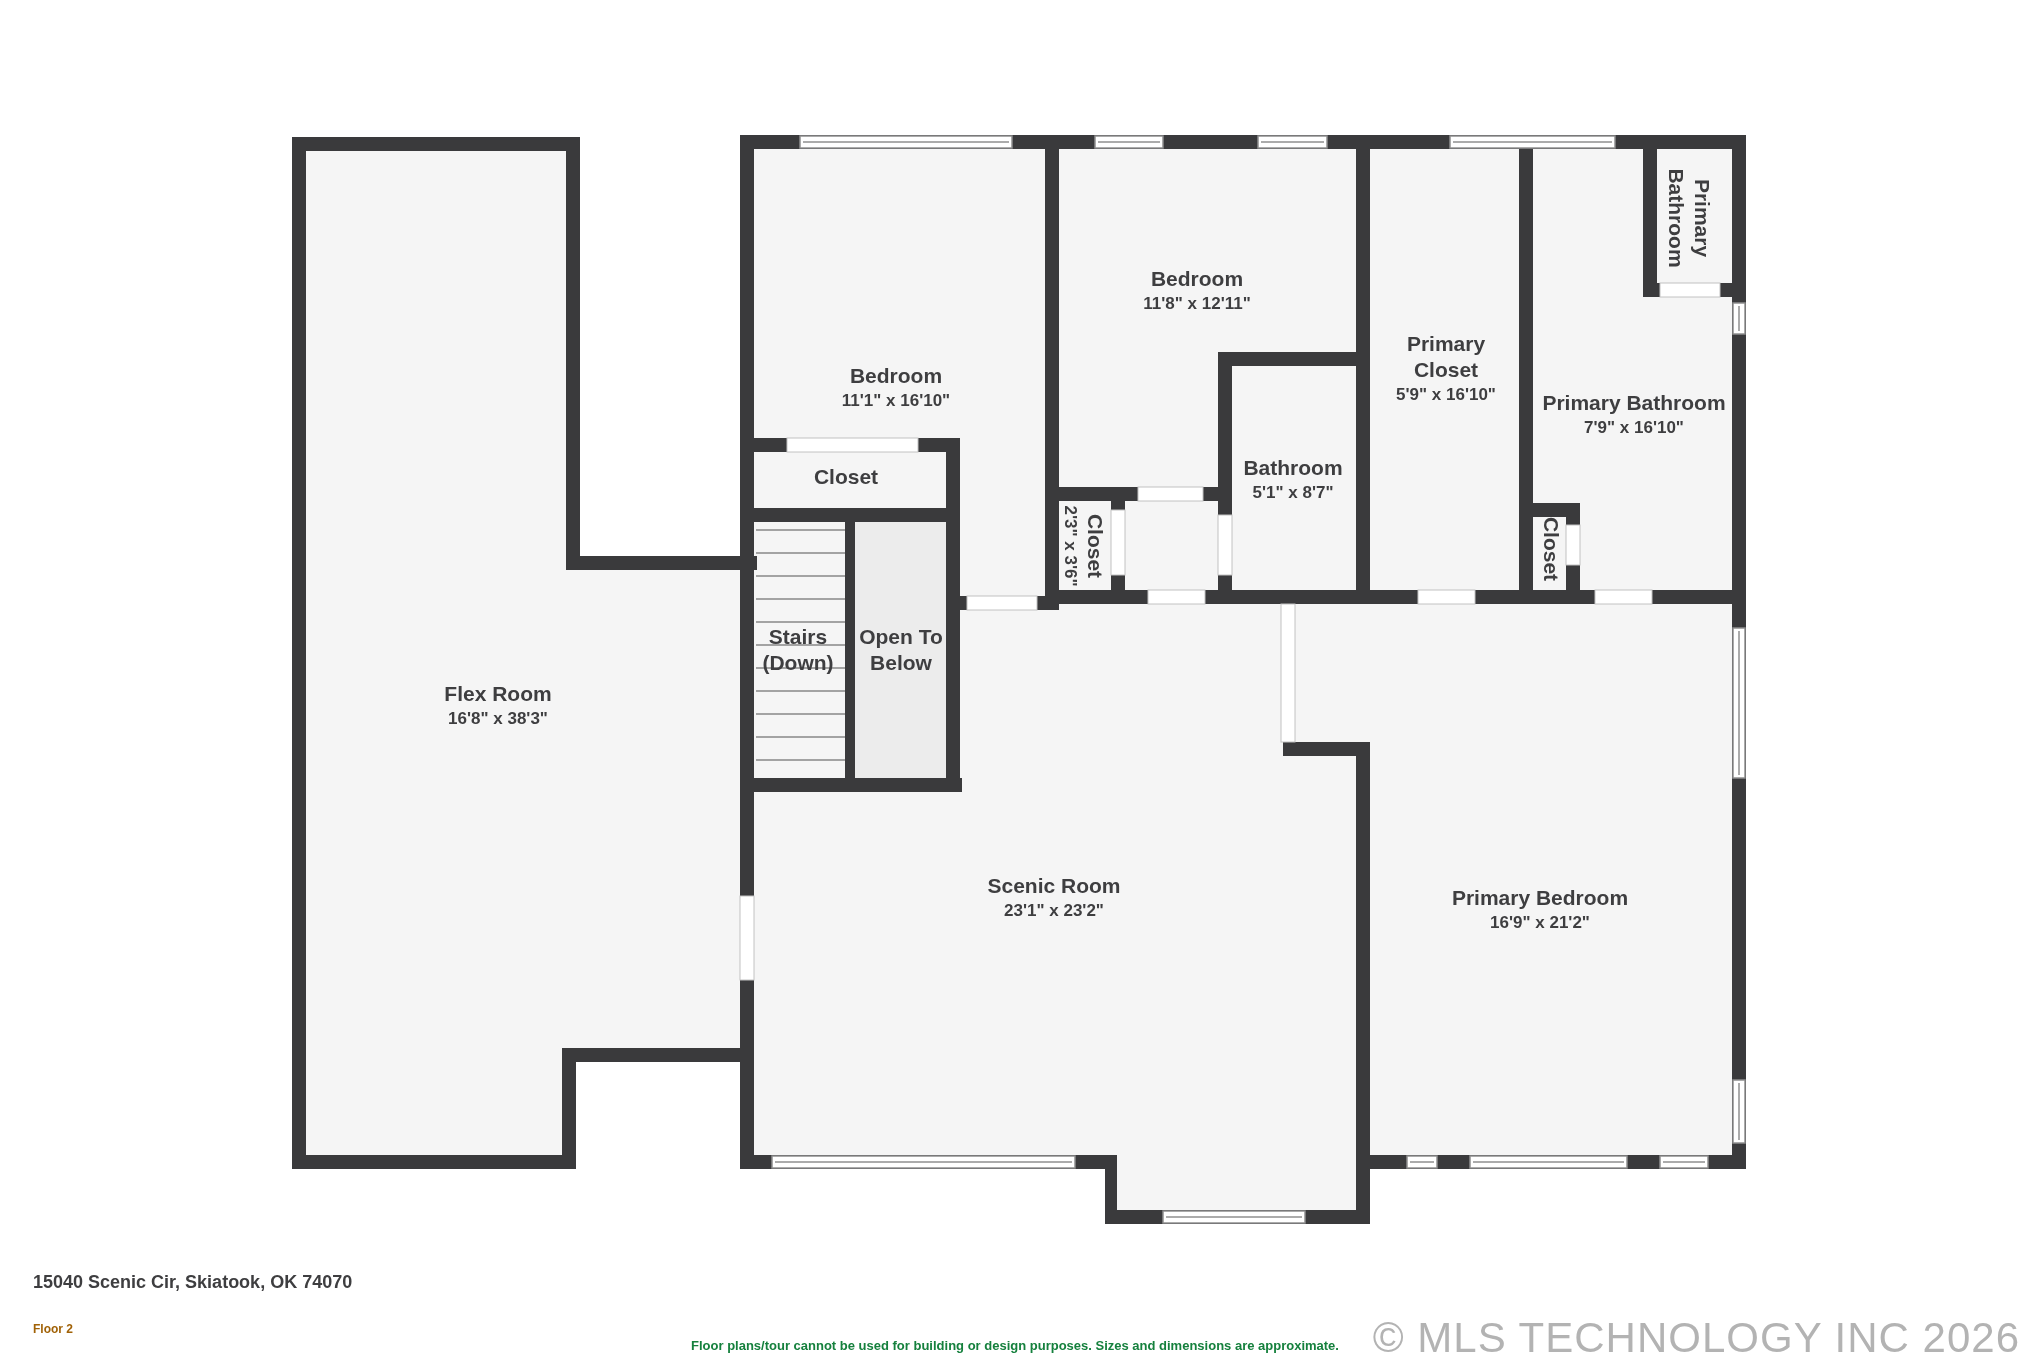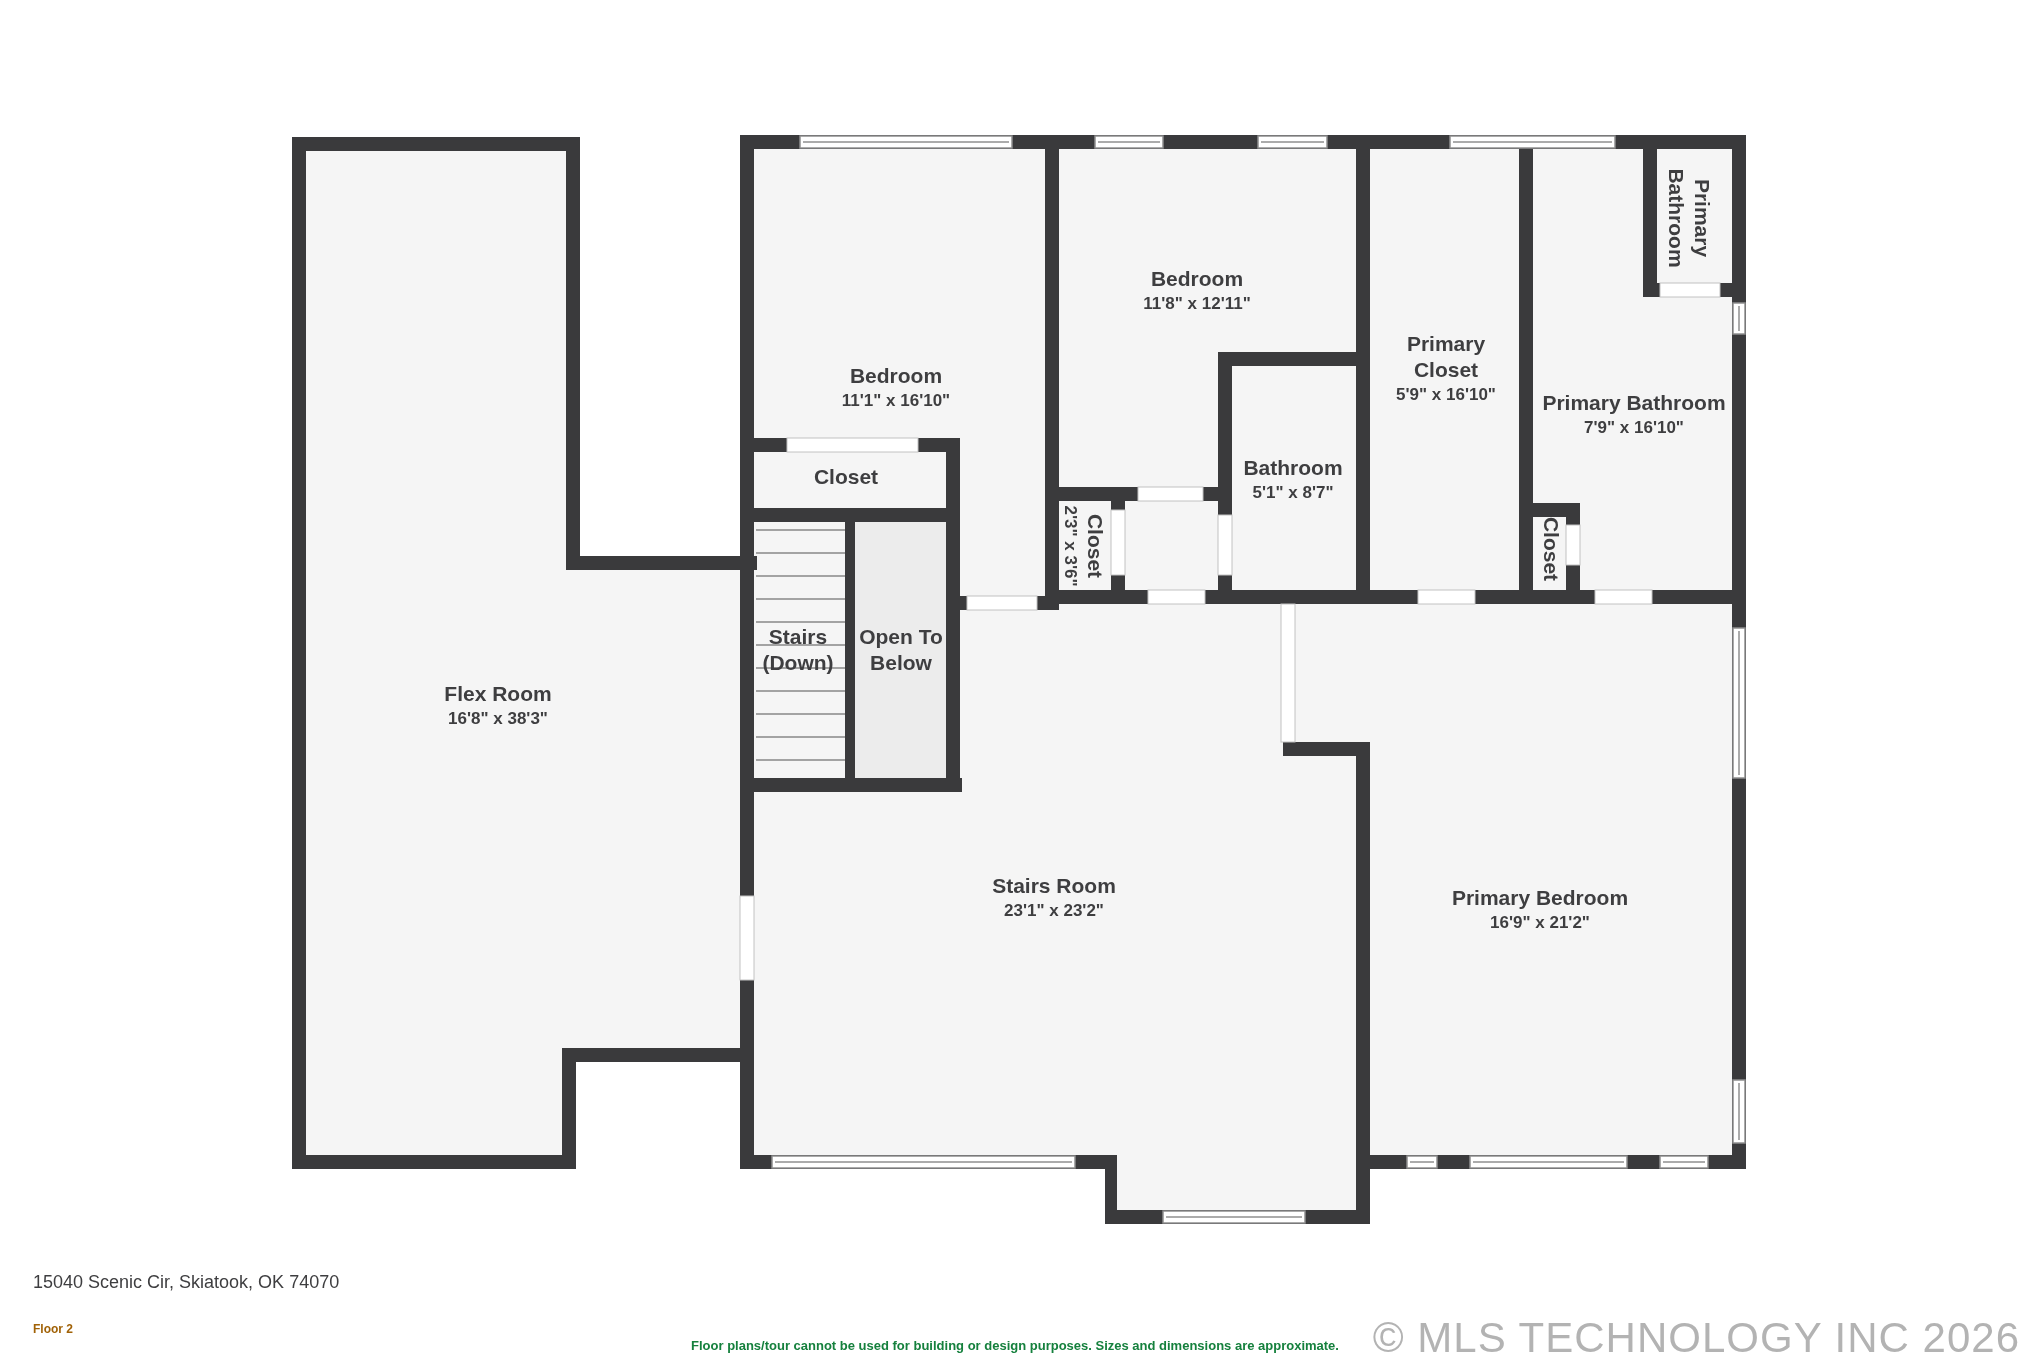--- a/index.html
+++ b/index.html
@@ -11,21 +11,21 @@
   .otb{fill:var(--otb-color,#ececec);}
   .win{fill:#ffffff;stroke:var(--window-line-color,#8f8f8f);stroke-width:1.5;}
   .winline{stroke:var(--window-line-color,#8f8f8f);stroke-width:1.5;}
   .opening{fill:#ffffff;stroke:#c2c2c2;stroke-width:1;}
   .tread{stroke:#a3a3a3;stroke-width:2;}
   .room-label{position:absolute;transform:translate(-50%,-50%);text-align:center;
               color:var(--label-color,#3e3e40);font-weight:700;white-space:nowrap;}
   .room-label.vertical{transform:translate(-50%,-50%) rotate(90deg);}
   .rname{font-size:21px;line-height:26px;}
   .rdims{font-size:17px;line-height:23px;}
-  .footer-address{position:absolute;left:33px;top:1272px;font-size:18px;font-weight:400;color:#3e3e40;}
+  .footer-address{position:absolute;left:33px;top:1272px;font-size:18px;font-weight:700;color:#3e3e40;}
   .footer-floor{position:absolute;left:33px;top:1322px;font-size:12px;font-weight:700;color:#a16207;}
   .footer-disclaimer{position:absolute;left:1015px;top:1345px;transform:translate(-50%,-50%);
                      font-size:13px;font-weight:700;color:#15803d;white-space:nowrap;}
   .footer-copyright{position:absolute;right:16px;top:1314px;font-size:42px;font-weight:400;
                     letter-spacing:1px;color:var(--copyright-color,#b3b3b3);white-space:nowrap;}
 </style>
 </head>
 <body>
 
 <div class="stage">
@@ -187,21 +187,21 @@
   <div class="room-label vertical" style="left:1689px;top:218px;">
     <div class="rname">Primary</div>
     <div class="rname">Bathroom</div>
   </div>
 
   <div class="room-label vertical" style="left:1551px;top:549px;">
     <div class="rname">Closet</div>
   </div>
 
   <div class="room-label" style="left:1054px;top:897px;">
-    <div class="rname">Stairs Room</div>
+    <div class="rname">Scenic Room</div>
     <div class="rdims">23'1" x 23'2"</div>
   </div>
 
   <div class="room-label" style="left:1540px;top:909px;">
     <div class="rname">Primary Bedroom</div>
     <div class="rdims">16'9" x 21'2"</div>
   </div>
 
   <div class="footer-address">15040 Scenic Cir, Skiatook, OK 74070</div>
   <div class="footer-floor">Floor 2</div>

